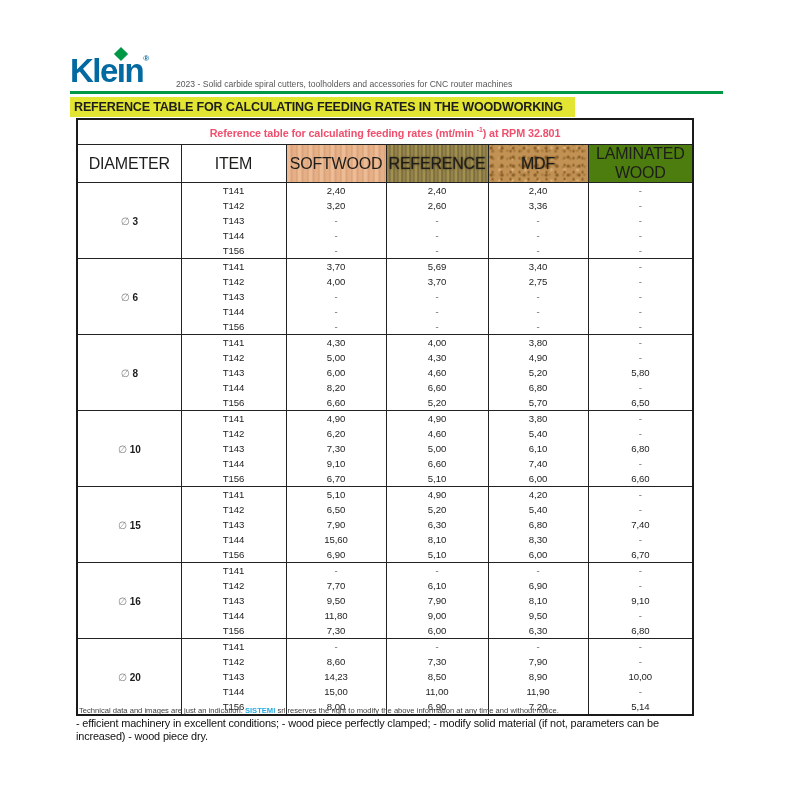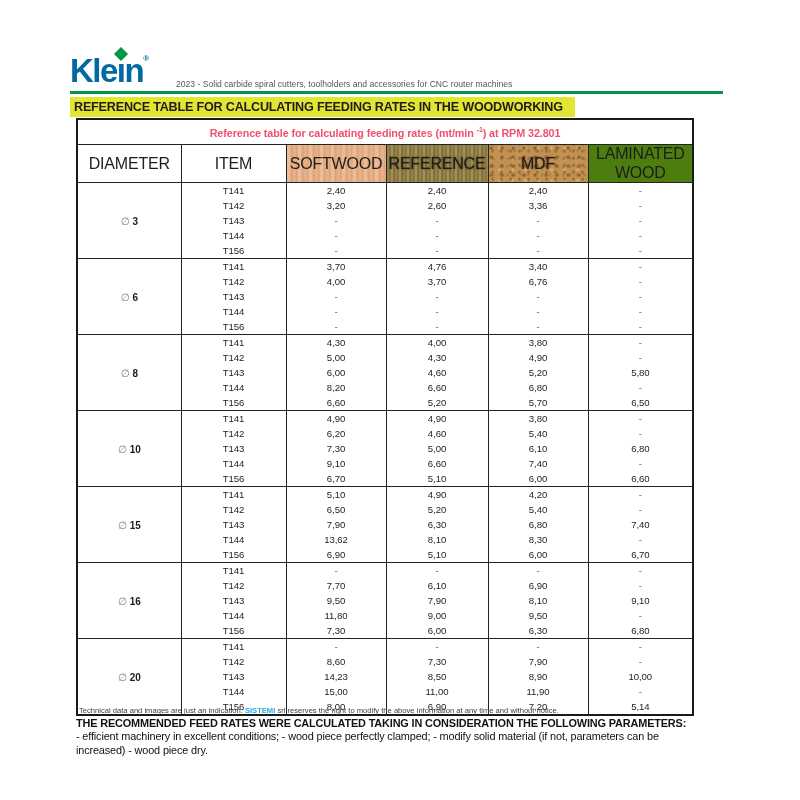--- a/index.html
+++ b/index.html
@@ -151,29 +151,29 @@
         <td>T156</td>
         <td class="dash">-</td>
         <td class="dash">-</td>
         <td class="dash">-</td>
         <td class="dash">-</td>
       </tr>
       <tr class="group-start">
         <td class="diam" rowspan="5"><span class="diasym">∅ </span><b>6</b></td>
         <td>T141</td>
         <td>3,70</td>
-        <td>4,76</td>
+        <td>5,69</td>
         <td>3,40</td>
         <td class="dash">-</td>
       </tr>
       <tr>
         <td>T142</td>
         <td>4,00</td>
         <td>3,70</td>
-        <td>6,76</td>
+        <td>2,75</td>
         <td class="dash">-</td>
       </tr>
       <tr>
         <td>T143</td>
         <td class="dash">-</td>
         <td class="dash">-</td>
         <td class="dash">-</td>
         <td class="dash">-</td>
       </tr>
       <tr>
@@ -279,21 +279,21 @@
       </tr>
       <tr>
         <td>T143</td>
         <td>7,90</td>
         <td>6,30</td>
         <td>6,80</td>
         <td>7,40</td>
       </tr>
       <tr>
         <td>T144</td>
-        <td>13,62</td>
+        <td>15,60</td>
         <td>8,10</td>
         <td>8,30</td>
         <td class="dash">-</td>
       </tr>
       <tr>
         <td>T156</td>
         <td>6,90</td>
         <td>5,10</td>
         <td>6,00</td>
         <td>6,70</td>
@@ -369,15 +369,14 @@
         <td>6,90</td>
         <td>7,20</td>
         <td>5,14</td>
       </tr>
     </tbody>
 </table>
 
 <div class="tech-note"><span>Technical data and images are just an indication. </span><span class="brand">SISTEMI</span><span> srl reserves the right to modify the above information at any time and without notice.</span></div>
 
 <div class="params">
-  <div class="ph">THE RECOMMENDED FEED RATES WERE CALCULATED TAKING IN CONSIDERATION THE FOLLOWING PARAMETERS:</div>
   <div class="pb"><span>- </span><span class="b">efficient machinery</span><span> in excellent conditions; - </span><span class="b">wood piece</span><span> perfectly clamped; - </span><span class="b">modify solid material</span><span> (if not, parameters can be increased) - </span><span class="b">wood piece dry</span><span>.</span></div>
 </div>
 
 </body></html>

